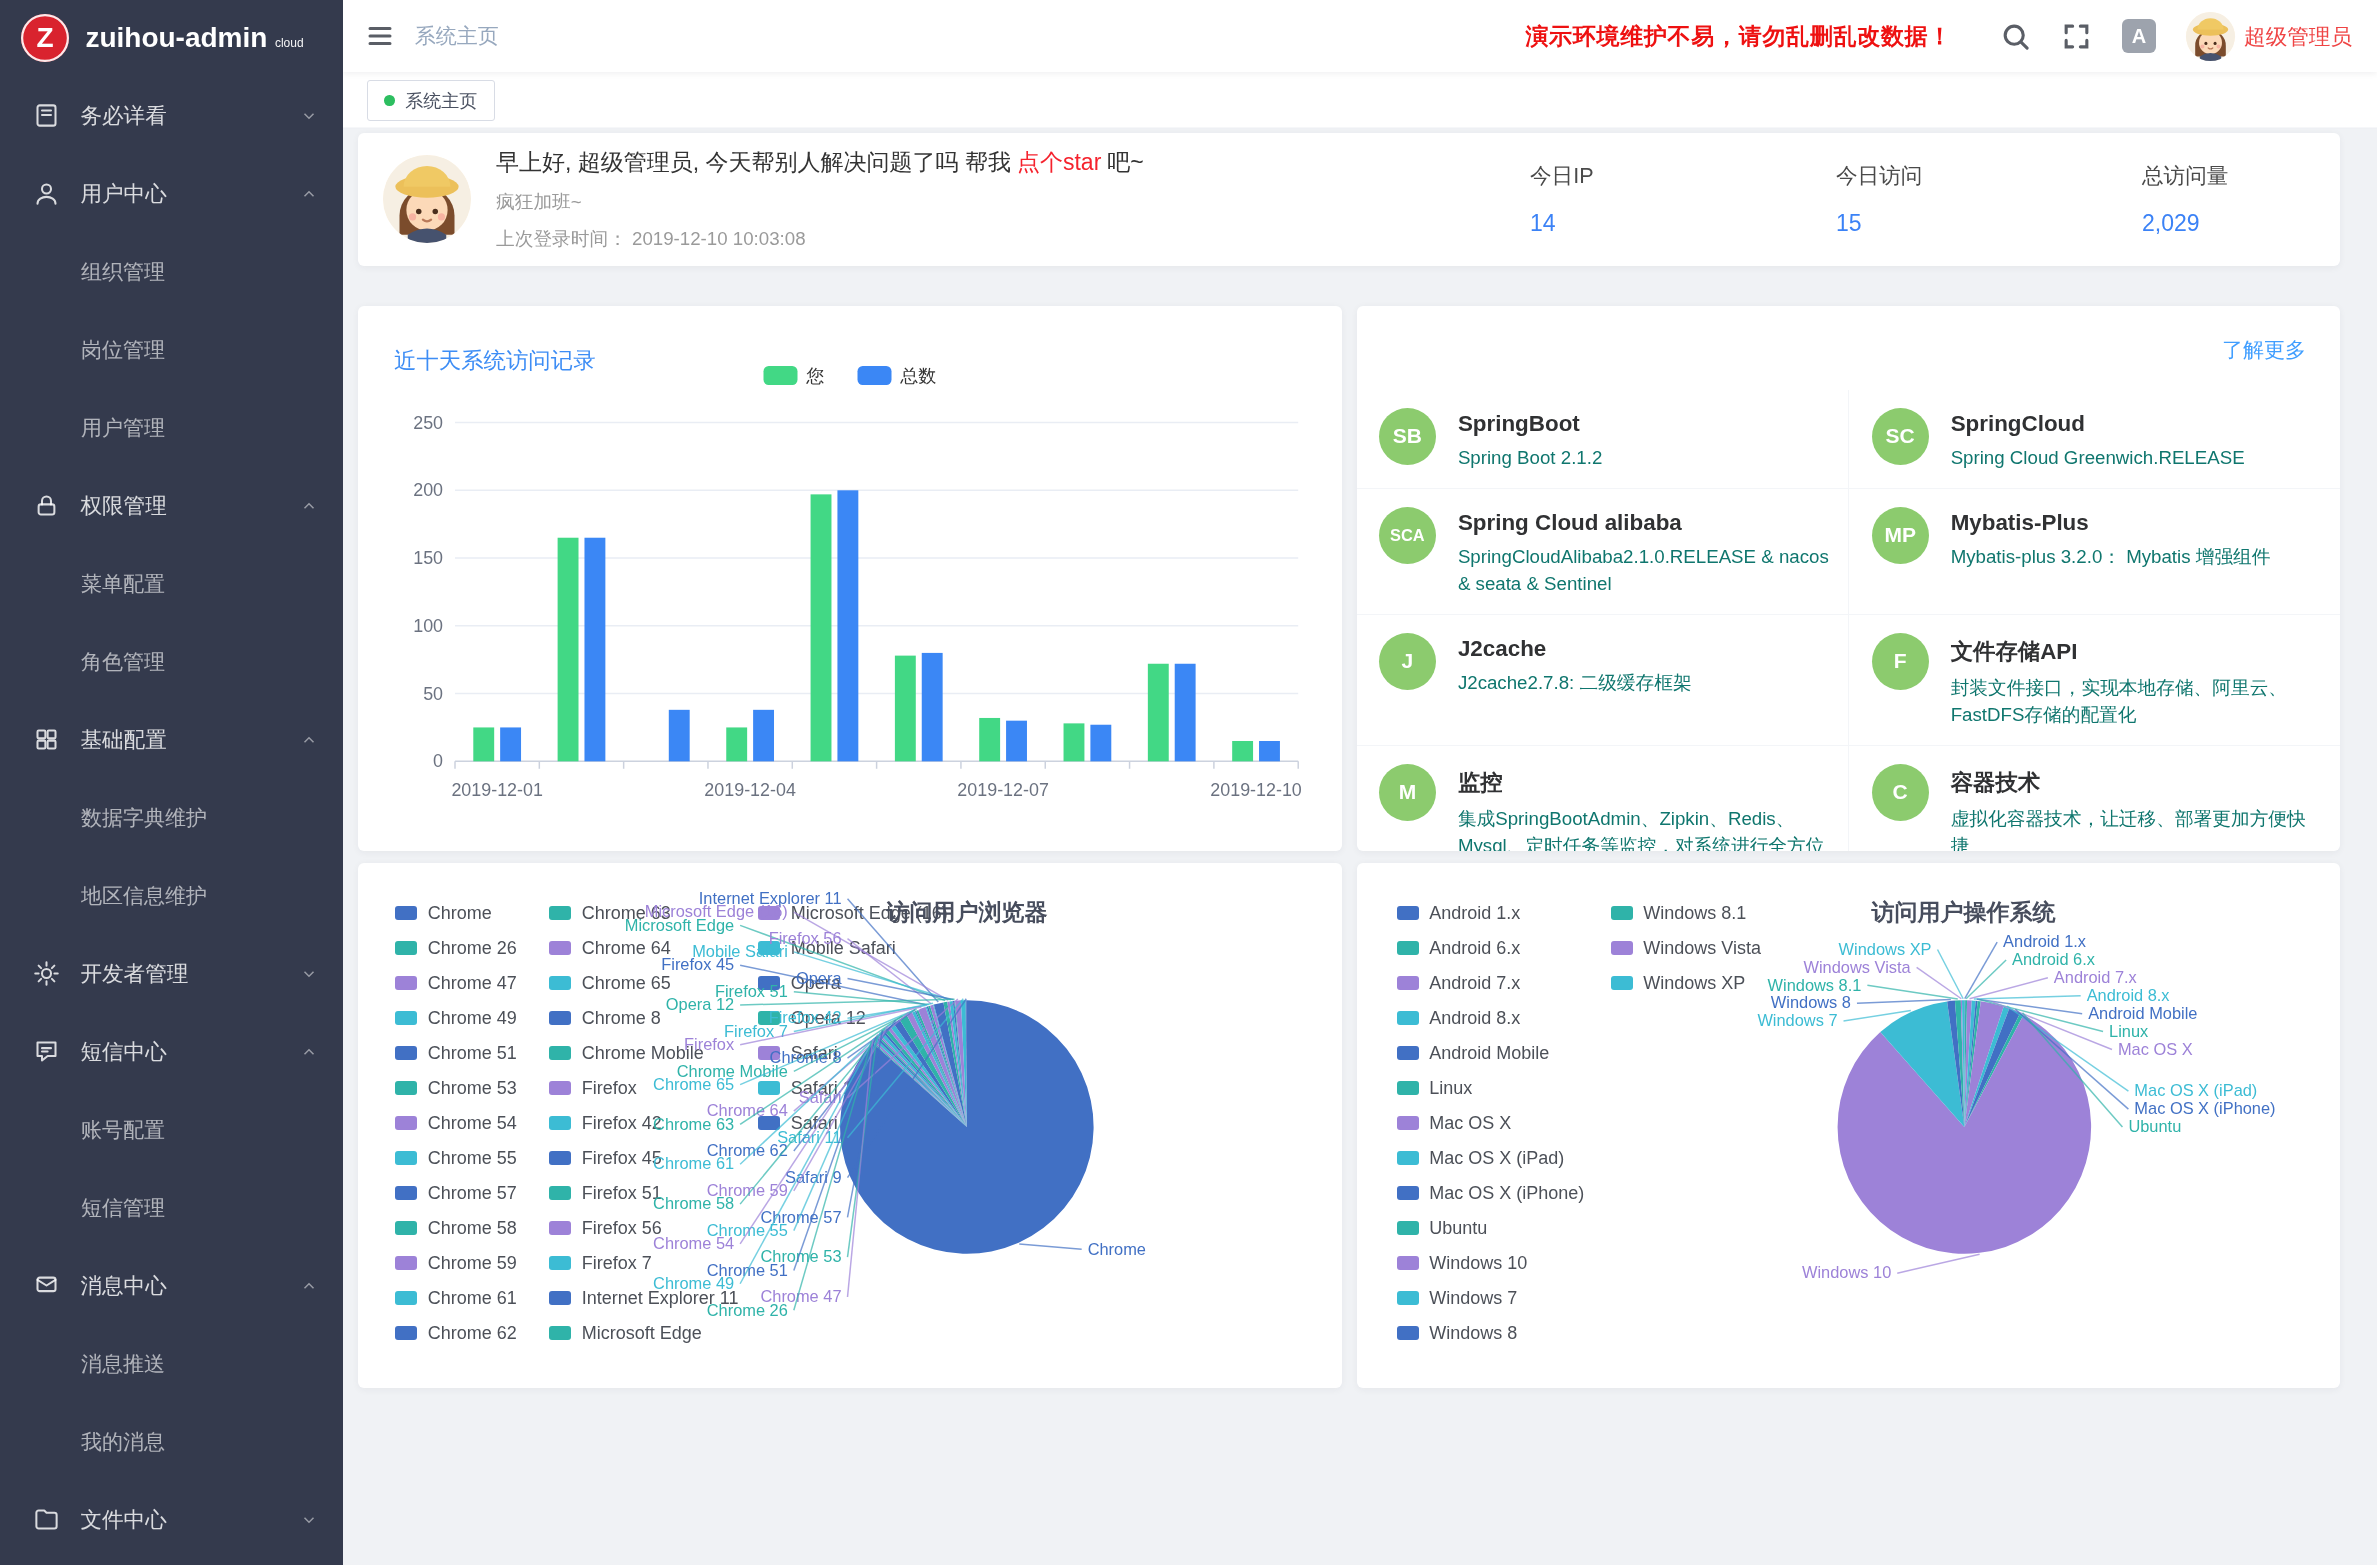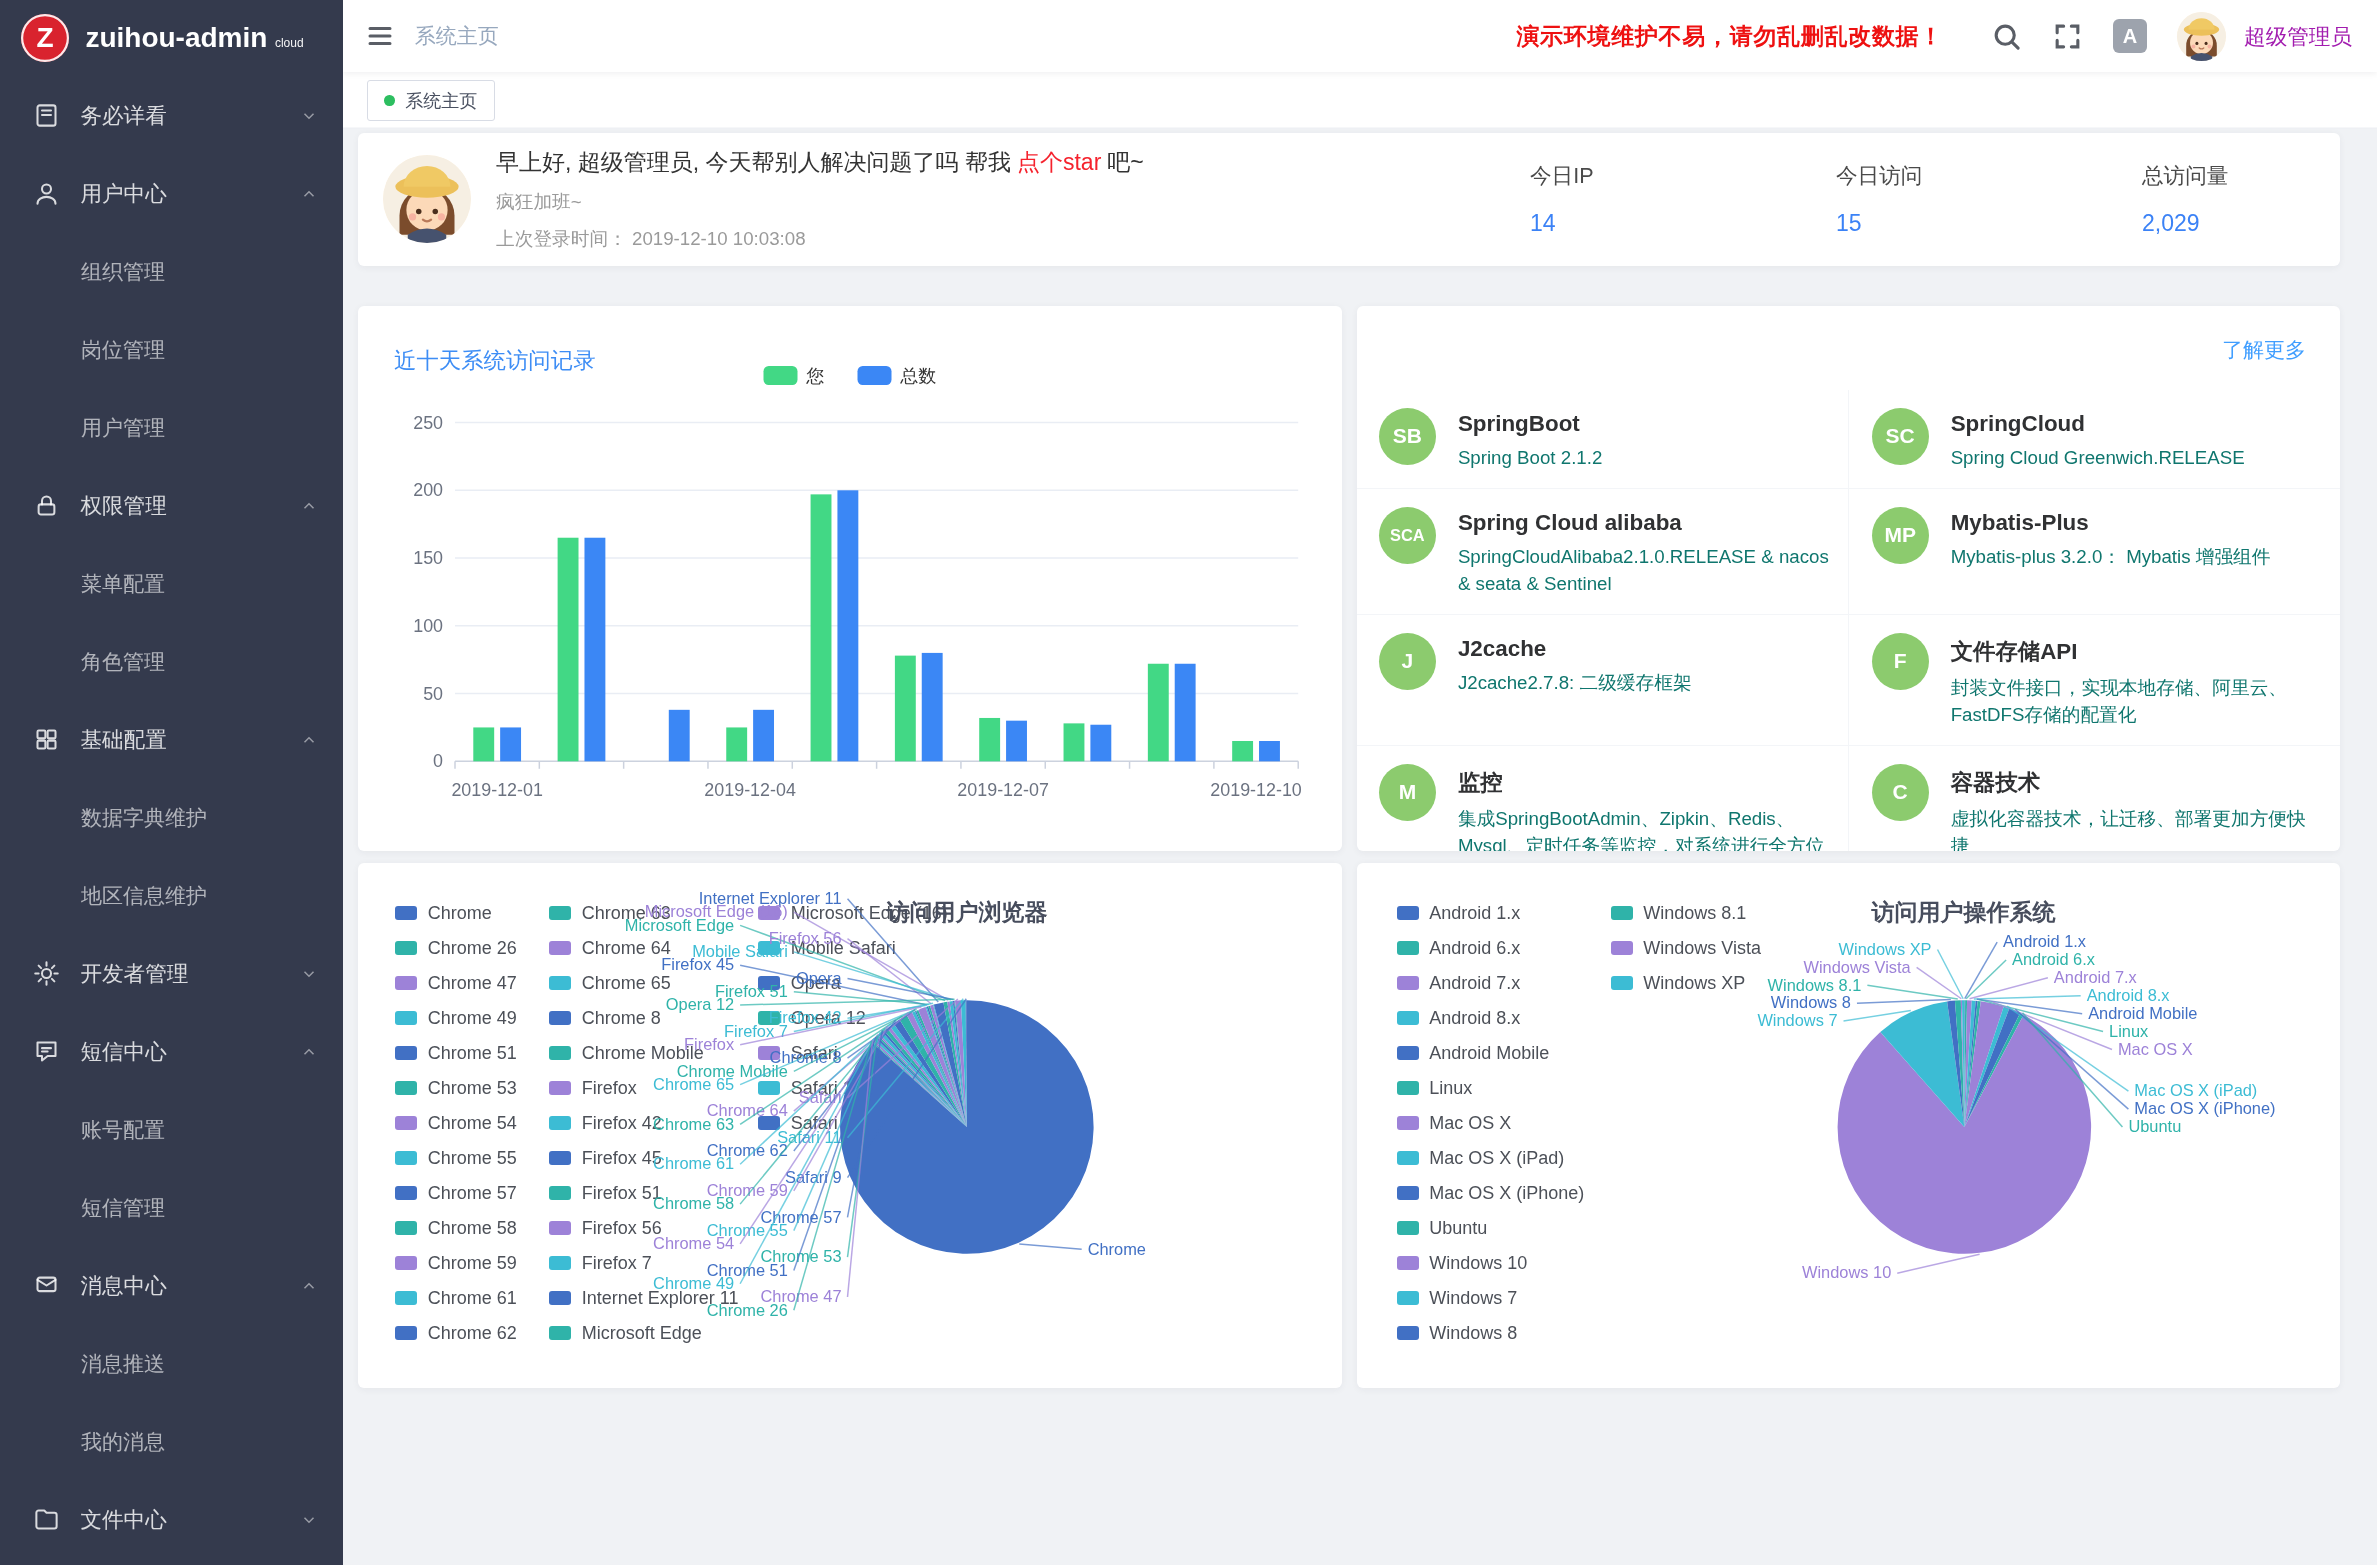--- a/index.html
+++ b/index.html
@@ -34,21 +34,21 @@
   .hamburger svg{width:30px;height:30px;fill:none;stroke:currentColor;stroke-width:2.4;stroke-linecap:round}
   .breadcrumb{font-size:21px;color:#97a8be}
   .warning{margin-left:auto;color:#ee1111;font-weight:bold;font-size:23px;letter-spacing:0.7px}
   .top-icons{display:flex;align-items:center;margin-left:48px;margin-right:25px;color:#5a5e66}
   .icon-btn{display:flex;cursor:pointer;margin-right:30px}
   .icon-btn svg{width:31px;height:31px;fill:none;stroke:currentColor;stroke-width:2.4;stroke-linecap:round}
   .font-badge{width:34px;height:34px;background:#9da3ad;border-radius:6px;color:#fff;display:flex;
        align-items:center;justify-content:center;font-size:20px;font-weight:bold;cursor:pointer;margin-right:30px}
   .avatar-sm{width:49px;height:49px;border-radius:50%;overflow:hidden;background:#fdf3e3;flex:none;cursor:pointer}
   .avatar-sm svg,.avatar-lg svg{width:100%;height:100%;display:block}
-  .username{font-size:21.6px;color:#a21caf;margin-left:18px;white-space:nowrap}
+  .username{font-size:21.6px;color:#ef4444;margin-left:9px;white-space:nowrap}
 
   .tabsbar{position:absolute;top:72px;left:0;right:0;height:57px;background:#fff;display:flex;
        align-items:center;padding-left:24px;z-index:5;box-shadow:inset 0 -1.5px 0 #eef0f4}
   .tab{display:inline-flex;align-items:center;gap:10.4px;height:39px;padding:0 16.4px;border:1.5px solid #d8dce5;
        font-size:18px;color:#495060;background:#fff;border-radius:3px;cursor:pointer}
   .tab-dot{width:10.4px;height:10.4px;border-radius:50%;background:#2dbe60}
 
   .content{position:absolute;top:128px;left:0;right:0;bottom:0;background:#f0f2f5;
        padding:4.5px 37px 0 15px;overflow:hidden}
   .card{background:#fff;border-radius:6px;box-shadow:0 1.5px 7.5px rgba(31,45,61,.05)}

